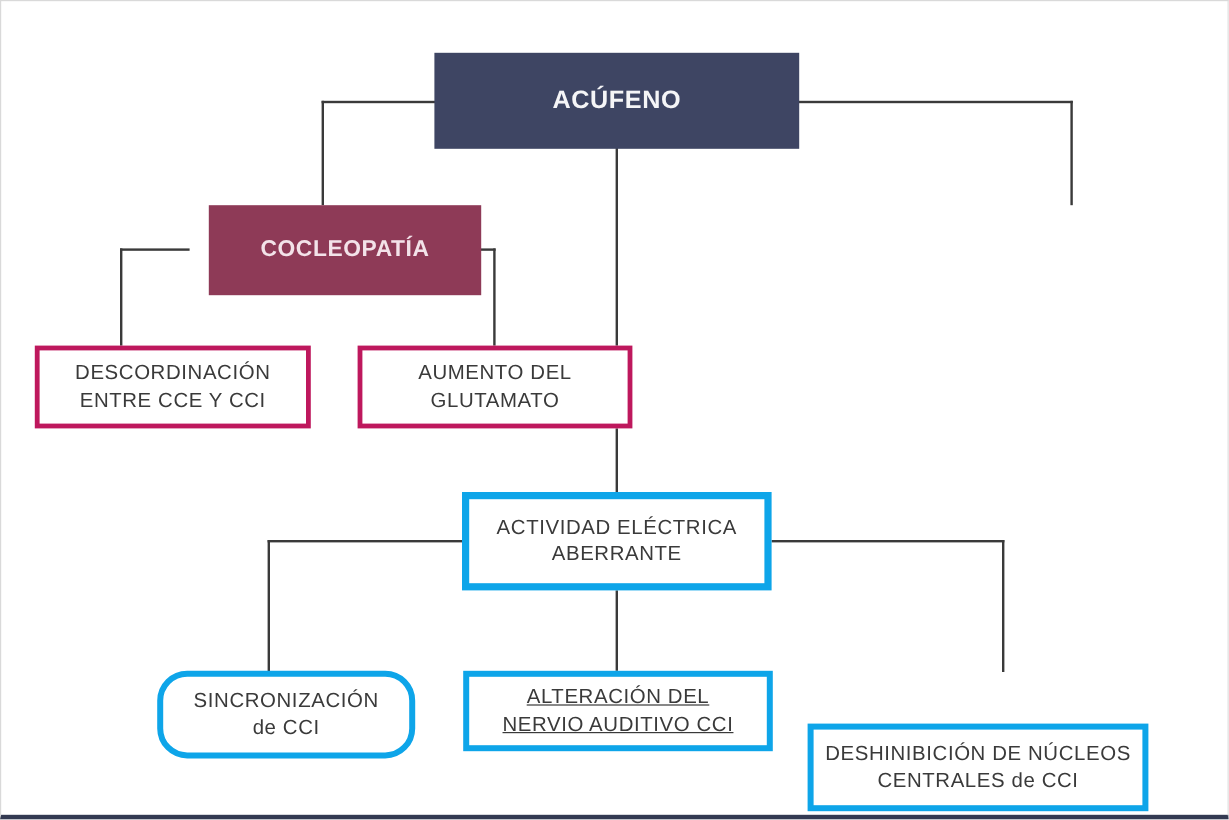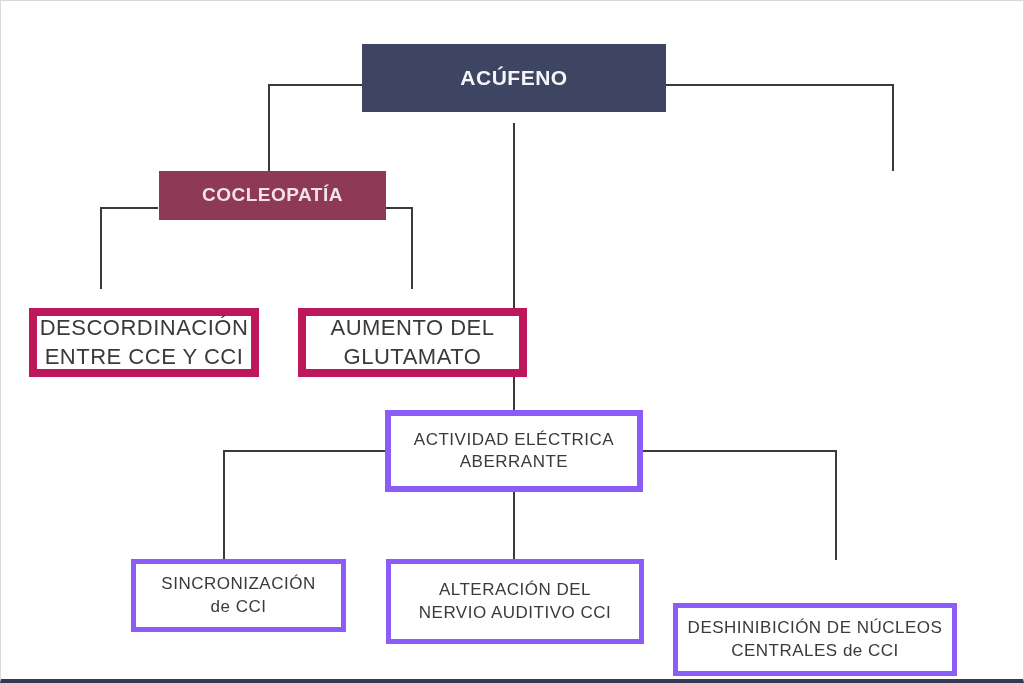--- a/index.html
+++ b/index.html
@@ -50,29 +50,28 @@
     font-weight: 600;
   }
   .node.blue {
     background: #4d7d98;
     color: #edf3f7;
     font-size: 18px;
     font-weight: 500;
   }
   .node.outline-maroon {
     background: #ffffff;
-    border: 8px solid #be185d;
+    border: 4px solid #be185d;
     color: #3a3a3a;
-    font-size: 22px;
+    font-size: 17px;
     font-weight: 500;
-    margin-top: 20px;
   }
   .node.outline-dark {
     background: #ffffff;
-    border: 6px solid #8b5cf6;
+    border: 6px solid #0ea5e9;
     color: #3a3a3a;
     font-size: 17px;
     font-weight: 500;
   }
   .node.outline-dark.thin {
     border-width: 5px;
   }
 </style>
 </head>
 <body>
@@ -94,50 +93,50 @@
   <div class="line" style="left:410px; top:206px; width:2px; height:82px;"></div>
 
   <div class="line" style="left:222px; top:449px; width:164px; height:2px;"></div>
   <div class="line" style="left:222px; top:449px; width:2px; height:110px;"></div>
 
   <div class="line" style="left:512px; top:490px; width:2px; height:69px;"></div>
 
   <div class="line" style="left:640px; top:449px; width:196px; height:2px;"></div>
   <div class="line" style="left:834px; top:449px; width:2px; height:110px;"></div>
 
-  <div class="node navy" style="left:361px; top:43px; width:304px; height:68px;">
+  <div class="node navy" style="left:361px; top:43px; width:304px; height:80px;">
     <span class="node-label">ACÚFENO</span>
   </div>
 
-  <div class="node maroon" style="left:158px; top:170px; width:227px; height:49px;text-align:center;">
+  <div class="node maroon" style="left:173px; top:170px; width:227px; height:75px;text-align:center;">
     <span class="node-label">COCLEOPATÍA</span>
   </div>
 
 
   <div class="node outline-maroon" style="left:28px; top:287px; width:230px; height:69px;">
     <span class="node-label">DESCORDINACIÓN
 ENTRE CCE Y CCI</span>
   </div>
 
   <div class="node outline-maroon" style="left:297px; top:287px; width:229px; height:69px;">
     <span class="node-label">AUMENTO DEL
 GLUTAMATO</span>
   </div>
 
   <div class="node outline-dark" style="left:384px; top:409px; width:258px; height:82px;">
     <span class="node-label">ACTIVIDAD ELÉCTRICA
 ABERRANTE</span>
   </div>
 
-  <div class="node outline-dark thin" style="left:130px; top:558px; width:215px; height:73px;">
+  <div class="node outline-dark thin" style="left:130px; top:558px; width:215px; height:73px;border-radius:25px;">
     <span class="node-label">SINCRONIZACIÓN
 de CCI</span>
   </div>
 
-  <div class="node outline-dark thin" style="left:385px; top:558px; width:258px; height:85px;">
+  <div class="node outline-dark thin" style="left:385px; top:558px; width:258px; height:67px;text-decoration:underline;">
     <span class="node-label">ALTERACIÓN DEL
 NERVIO AUDITIVO CCI</span>
   </div>
 
   <div class="node outline-dark thin" style="left:672px; top:558px; width:284px; height:73px;margin-top:44px;">
     <span class="node-label">DESHINIBICIÓN DE NÚCLEOS
 CENTRALES de CCI</span>
   </div>
 
 </div>

